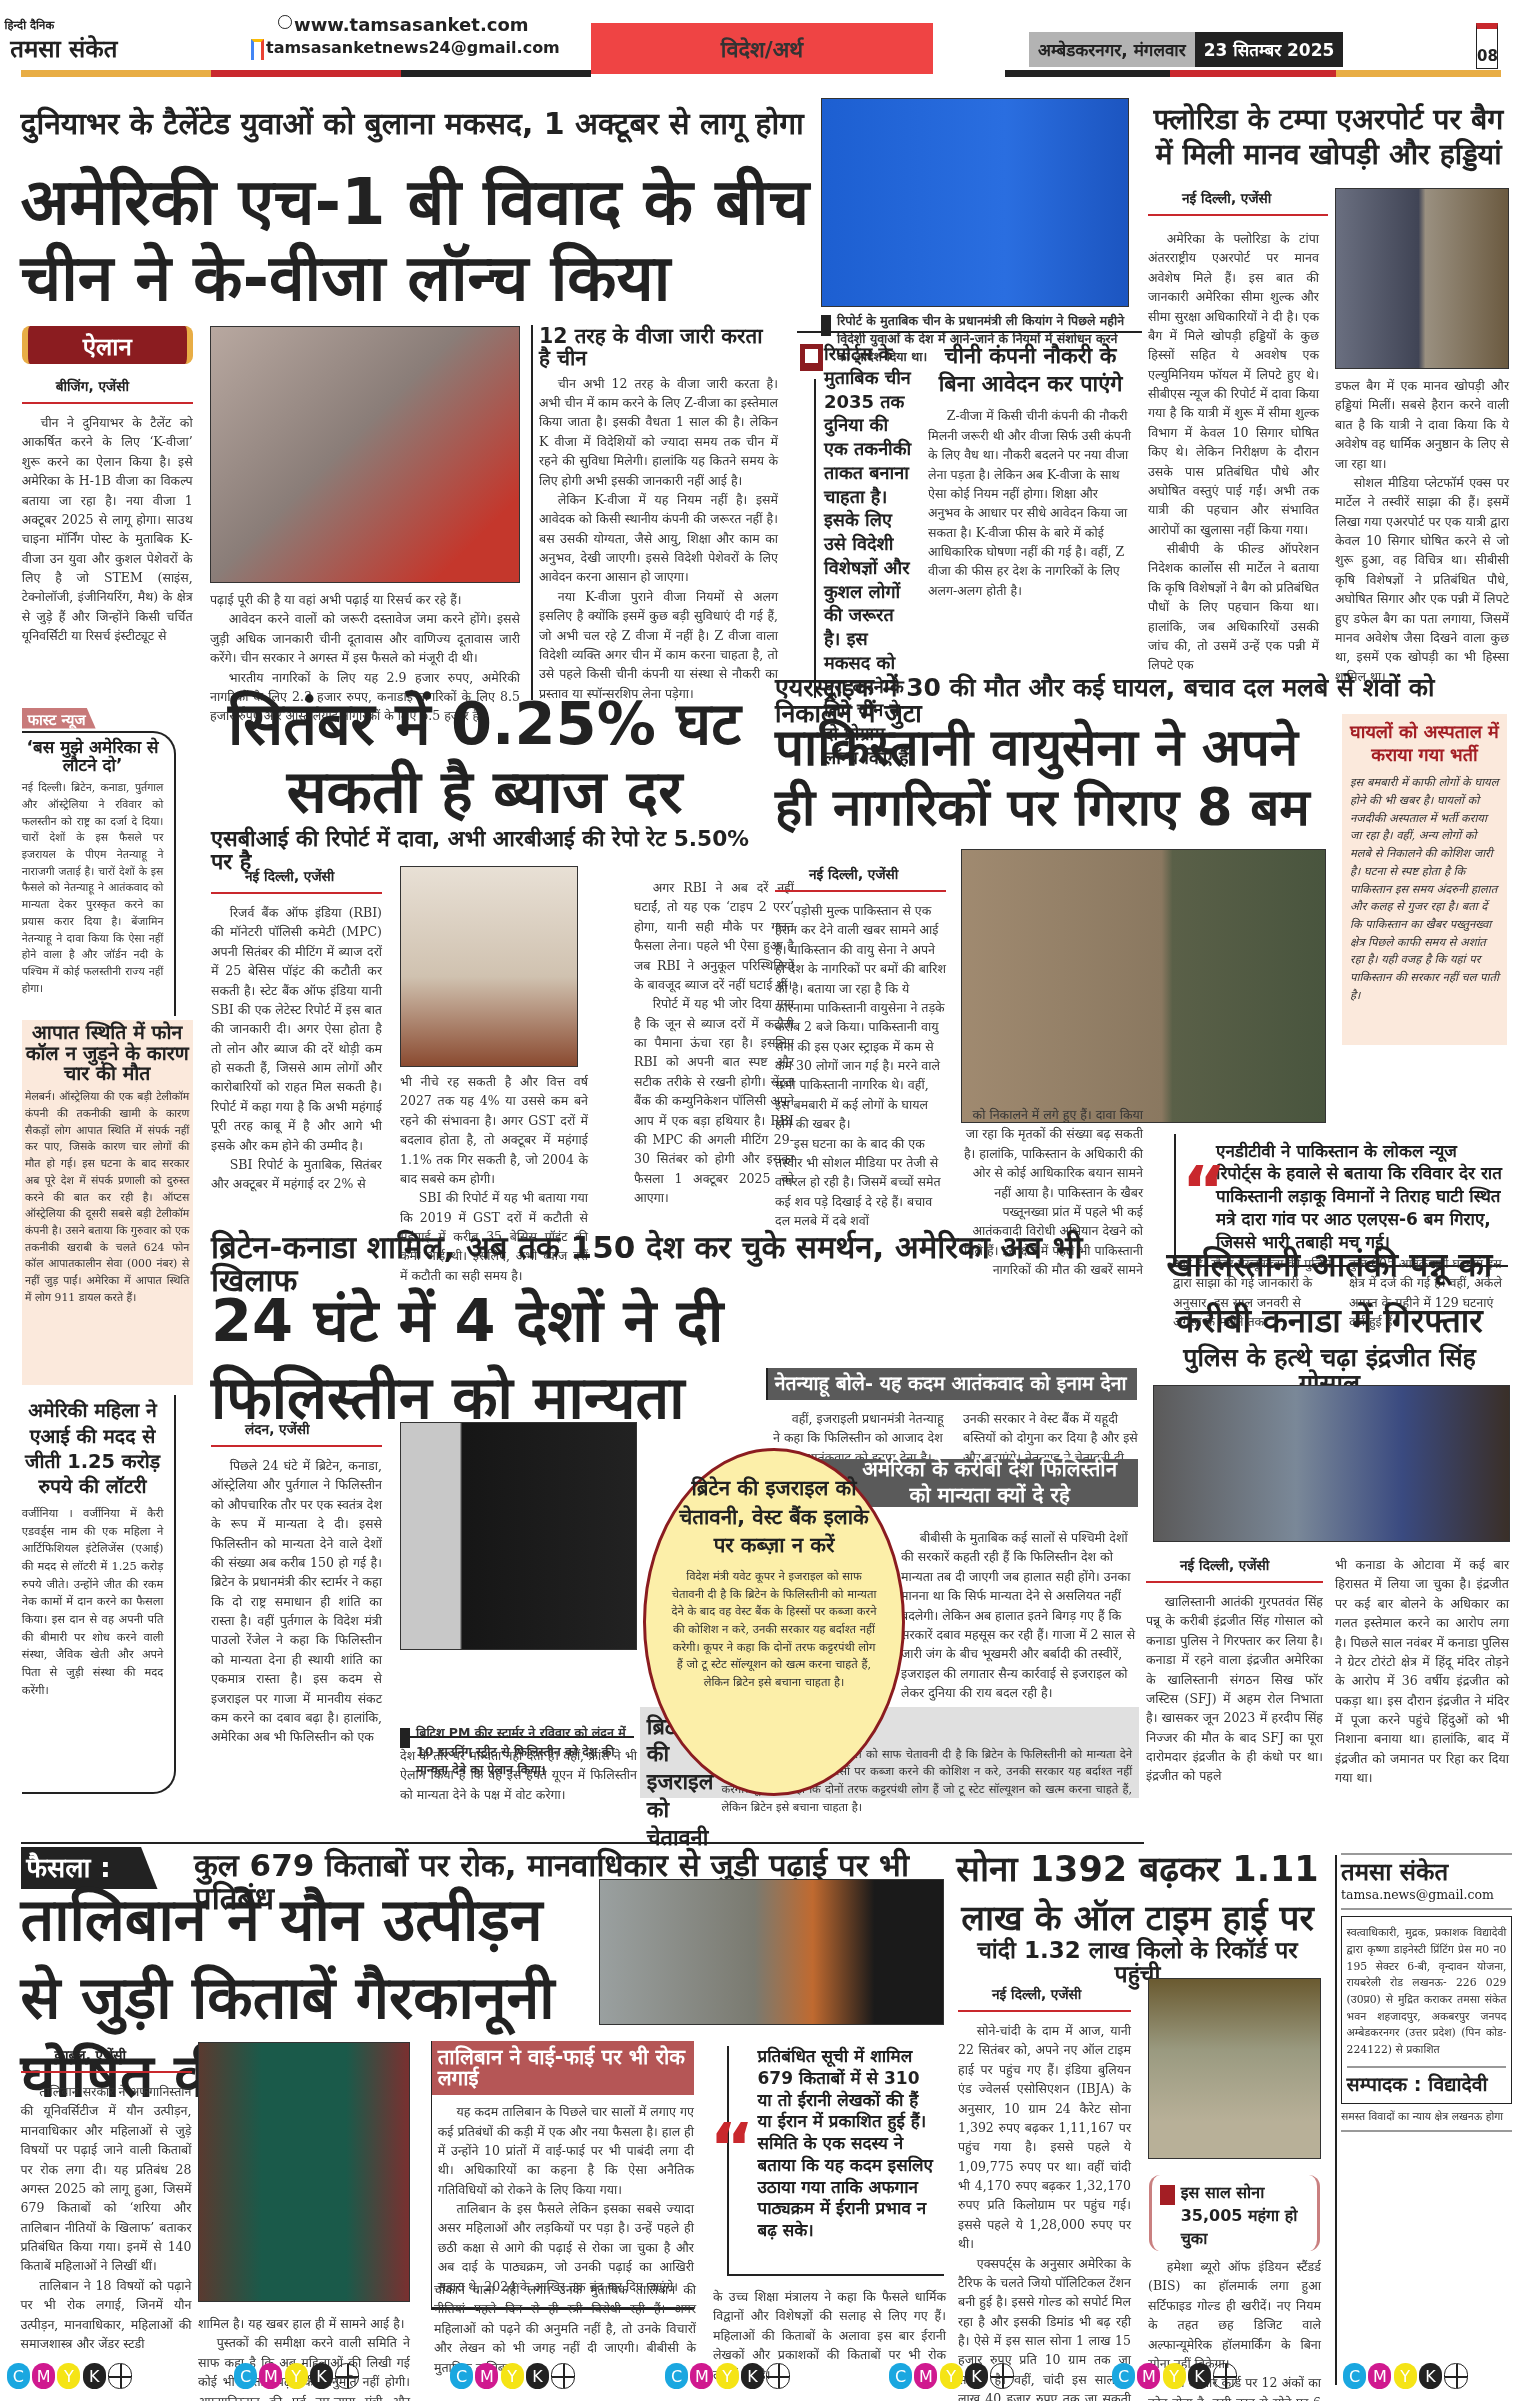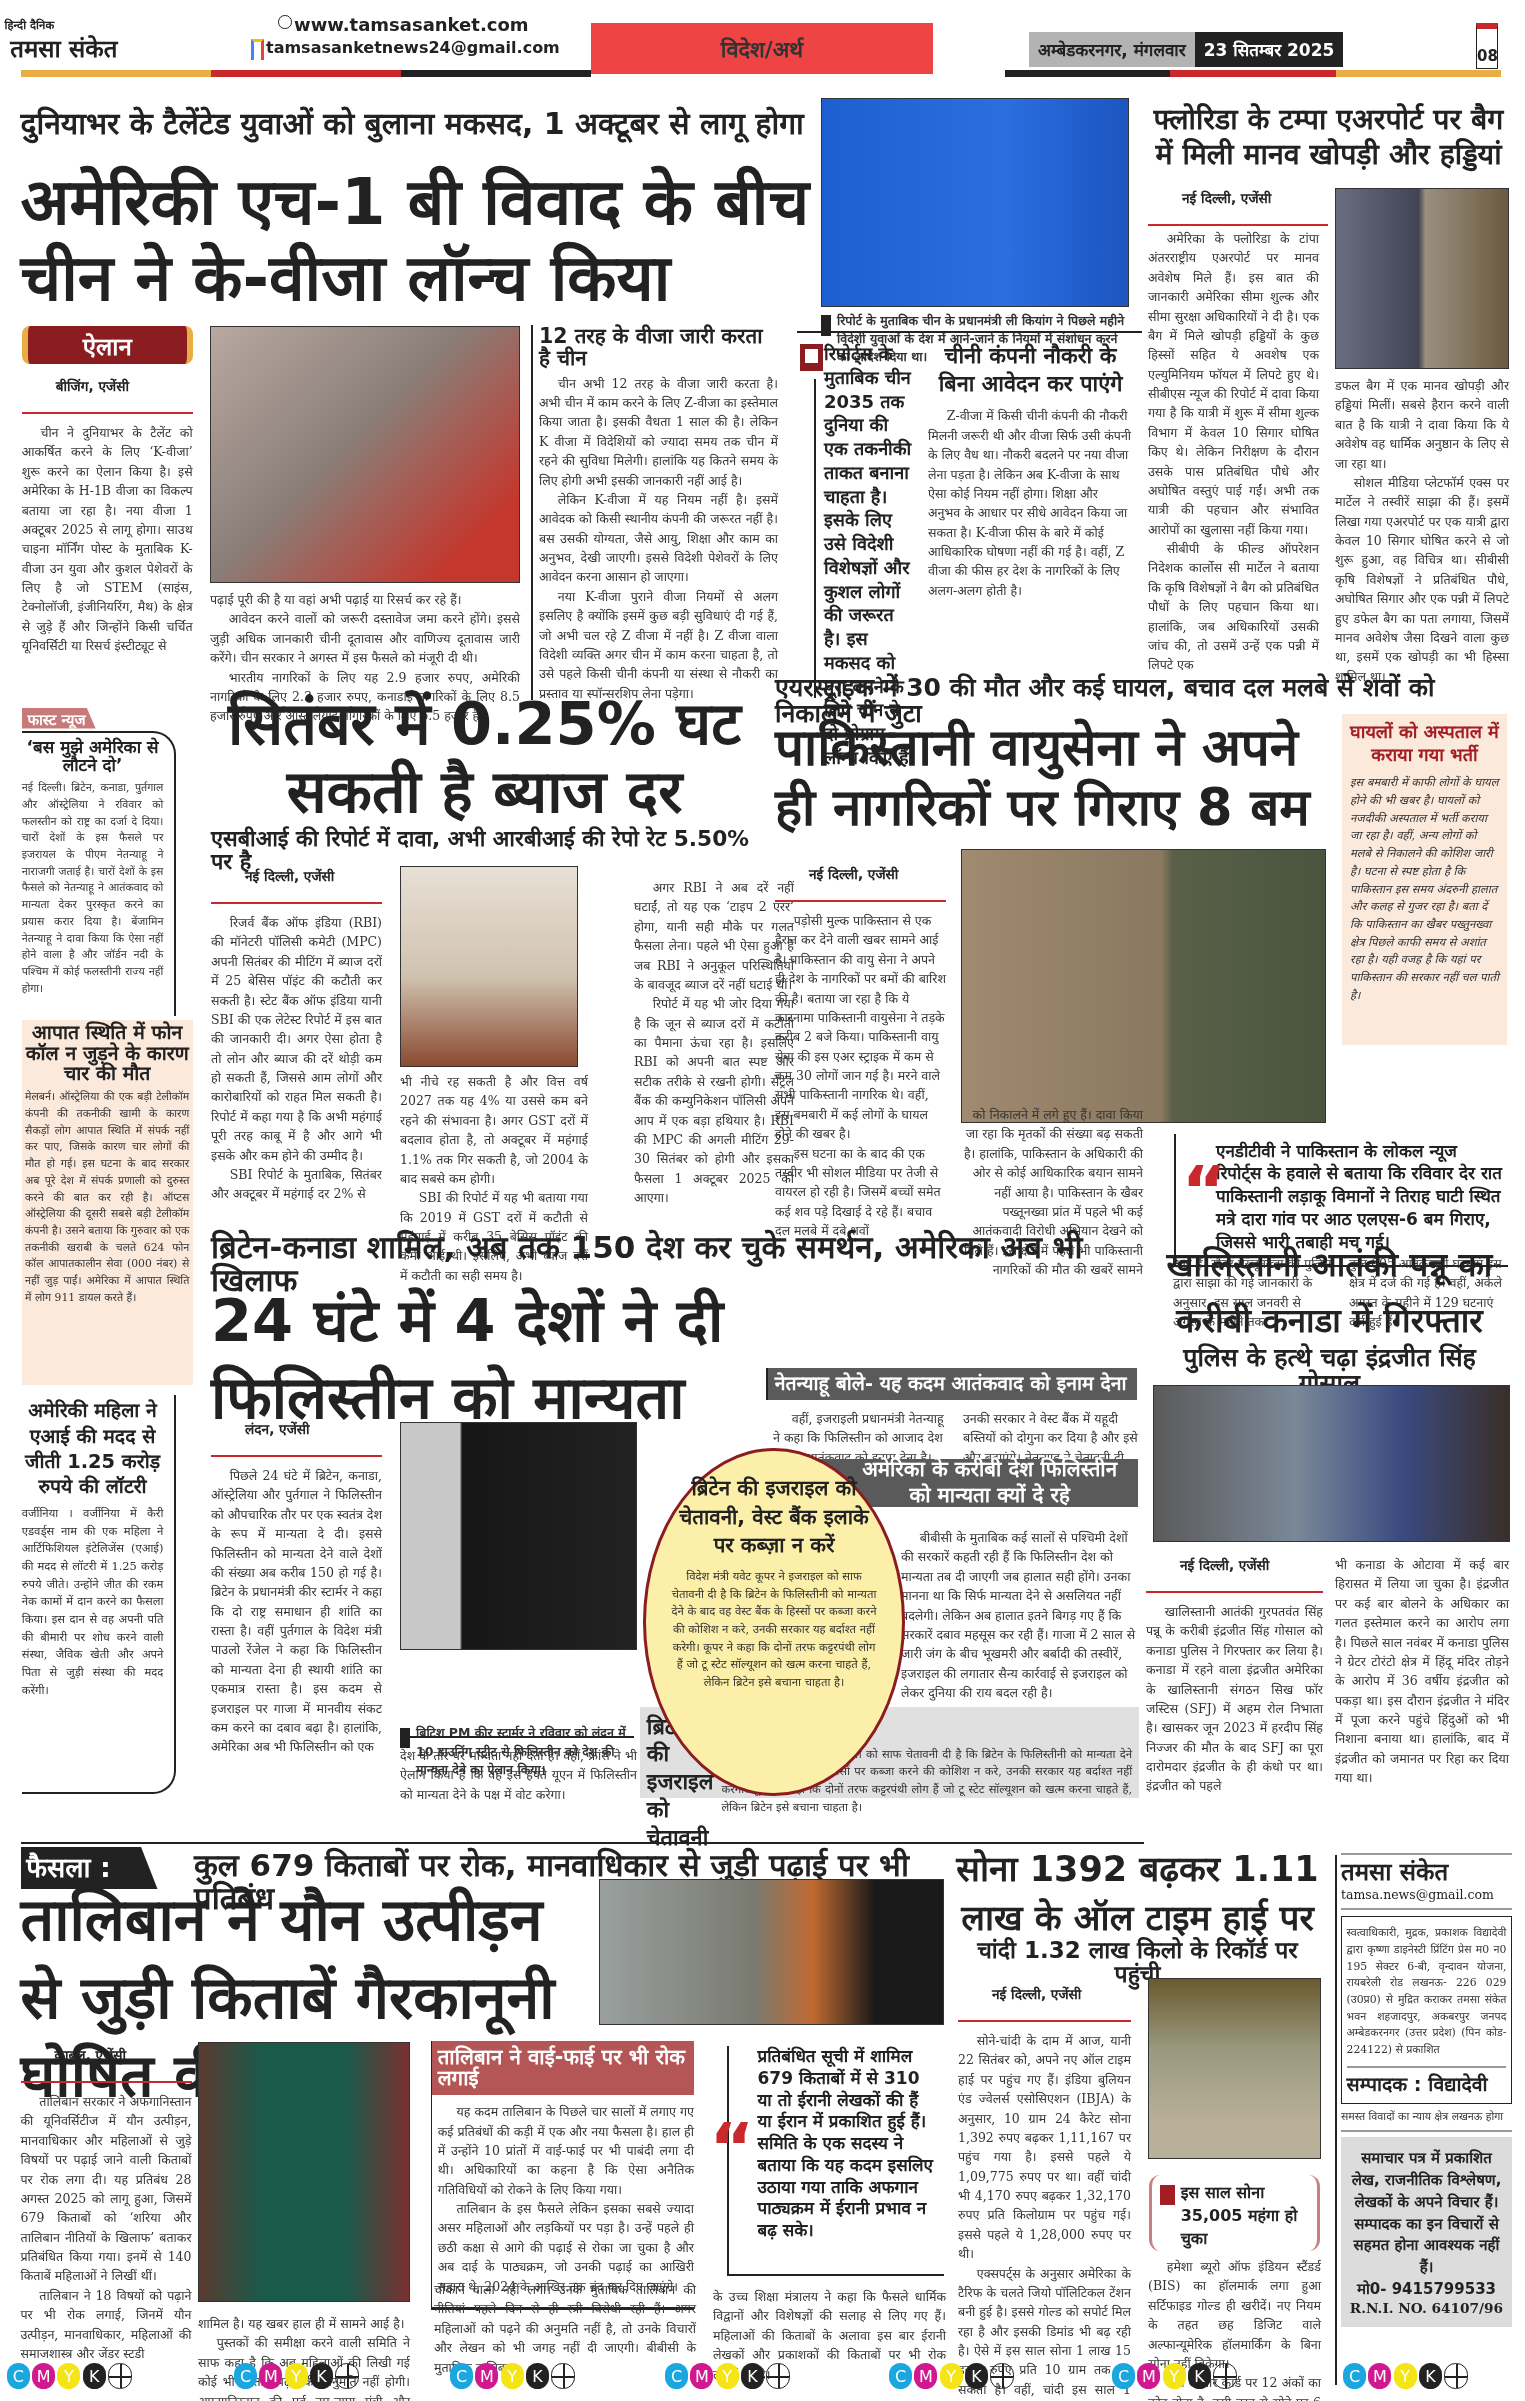--- a/index.html
+++ b/index.html
@@ -1,21 +1,21 @@
 <!DOCTYPE html>
 <html style="font-size:9px"><head>
 <meta charset="utf-8">
 <style>
 *{box-sizing:border-box;margin:0;padding:0}
 body{width:1526px;height:2401px;background:#fff;font-family:"DejaVu Sans","Liberation Sans",sans-serif;color:#222;position:relative;overflow:hidden}
 .abs{position:absolute}
 .hl{font-family:"DejaVu Sans","Liberation Sans",sans-serif;font-weight:bold;color:#222;line-height:1.05}
 .body{font-family:"DejaVu Serif","Liberation Serif",serif;font-size:12.5px;line-height:1.55;text-align:justify;color:#333}
 .body p{text-indent:1.5em}
-.dateline{font-weight:bold;font-size:13.7px;padding-left:34px;padding-bottom:17px;border-bottom:2.9px solid #c9282d;margin-bottom:9px}
+.dateline{font-weight:bold;font-size:13.7px;padding-left:34px;padding-bottom:7px;border-bottom:2.9px solid #c9282d;margin-bottom:9px}
 .photo{background:#888;border:1.1px solid #333;overflow:hidden}
 .caption{font-size:12.5px;line-height:1.45;padding-left:16px;position:relative;font-weight:bold;color:#333}
 .caption:before{content:"";position:absolute;left:0;top:3.4px;width:10.3px;height:20.5px;background:#222}
 .cmyk{display:flex;gap:2.3px;align-items:center}
 .cmyk span{width:23px;height:26px;border-radius:11.4px;color:#fff;font-size:16px;display:flex;align-items:center;justify-content:center}
 .reg{width:24px;height:26px;border:1.7px solid #222;border-radius:11.4px;position:relative}
 .reg:before{content:"";position:absolute;left:50%;top:0;bottom:0;width:1.7px;background:#222}
 .reg:after{content:"";position:absolute;top:50%;left:0;right:0;height:1.7px;background:#222}
 .vr{position:absolute;background:#222}
 .cols2{column-count:2;column-gap:15px}
@@ -276,25 +276,20 @@
   <div class="hl" style="font-size:24px">तमसा संकेत</div>
   <div style="font-family:'DejaVu Serif',serif;font-size:12.5px;margin:2.3px 0 5.7px">tamsa.news@gmail.com</div>
   <div style="height:2.3px;background:#999;margin-bottom:5.7px"></div>
   <div style="border:1.7px solid #222;padding:8px 4.6px">
     <div class="body" style="font-size:10.8px">स्वत्वाधिकारी, मुद्रक, प्रकाशक विद्यादेवी द्वारा कृष्णा डाइनेस्टी प्रिंटिंग प्रेस म0 न0 195 सेक्टर 6-बी, वृन्दावन योजना, रायबरेली रोड लखनऊ- 226 029 (उ0प्र0) से मुद्रित कराकर तमसा संकेत भवन शहजादपुर, अकबरपुर जनपद अम्बेडकरनगर (उत्तर प्रदेश) (पिन कोड- 224122) से प्रकाशित</div>
     <div style="height:2.3px;background:#999;margin:6.8px 0"></div>
     <div class="hl" style="font-size:19.4px">सम्पादक : विद्यादेवी</div>
   </div>
   <div class="body" style="font-size:10.8px;margin:4.6px 0">समस्त विवादों का न्याय क्षेत्र लखनऊ होगा</div>
   <div style="height:2.3px;background:#999;margin-bottom:4.6px"></div>
-  <div style="background:#dcdcdc;padding:11.4px 5.7px;text-align:center">
-    <div class="hl" style="font-size:15px;line-height:1.45">समाचार पत्र में प्रकाशित लेख, राजनीतिक विश्लेषण, लेखकों के अपने विचार हैं। सम्पादक का इन विचारों से सहमत होना आवश्यक नहीं हैं।</div>
-    <div class="hl" style="font-size:15px;margin-top:3.4px">मो0- 9415799533</div>
-    <div class="hl" style="font-family:'DejaVu Serif',serif;font-size:13.7px;margin-top:3.4px">R.N.I. NO. 64107/96</div>
-  </div>
 </div>
 
 <div class="abs cmyk" style="left:6.8px;top:2363px">
     <span style="background:#1aa7e0">C</span>
     <span style="background:#d0198f">M</span>
     <span style="background:#f5e416">Y</span>
     <span style="background:#222">K</span>
     <div class="reg"></div>
   </div>
 <div class="abs cmyk" style="left:234px;top:2363px">

